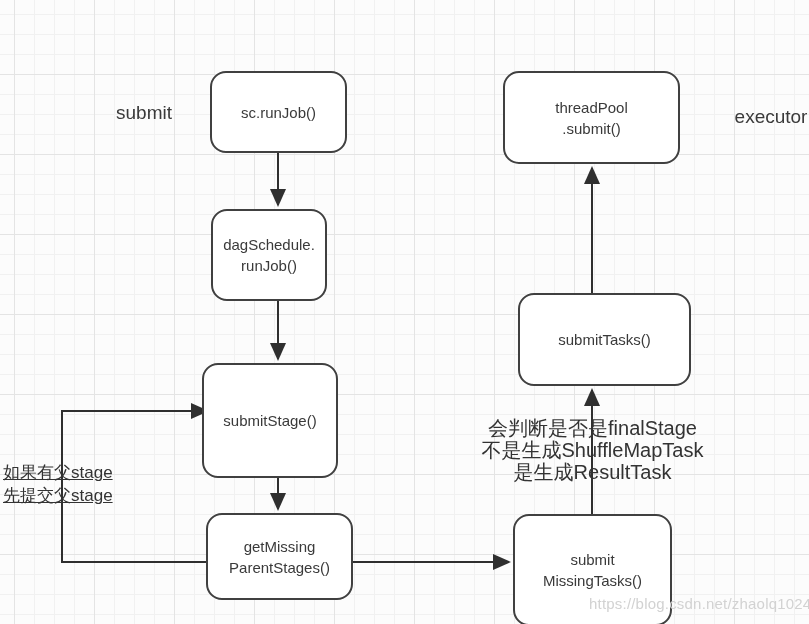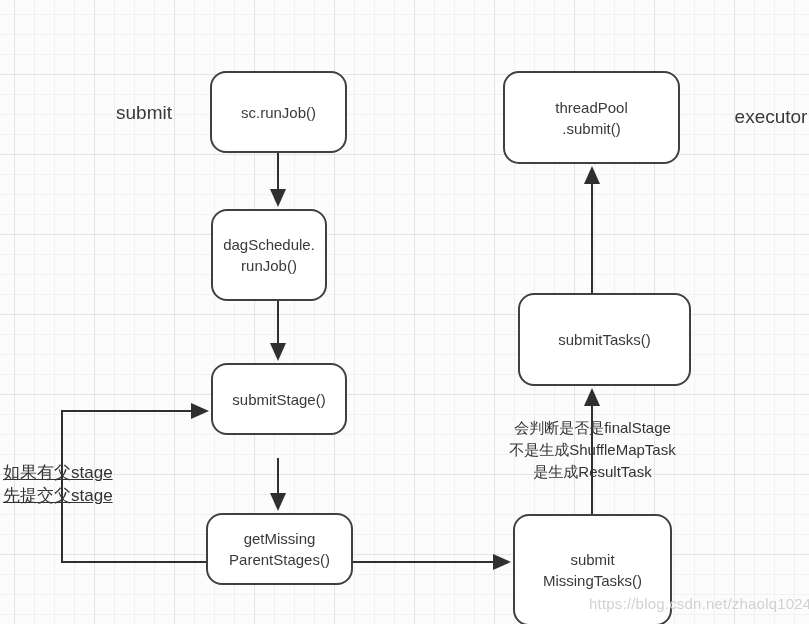--- a/index.html
+++ b/index.html
@@ -65,41 +65,41 @@
     width: 150px;
     font-size: 17px;
     line-height: 23px;
     text-align: left;
     text-decoration: underline;
   }
   .note-right {
     left: 470px;
     top: 417px;
     width: 245px;
-    font-size: 15px;
+    font-size: 20px;
     line-height: 22px;
     text-align: center;
   }
   .watermark {
     position: absolute;
     z-index: 4;
     left: 567px;
     top: 595px;
     width: 240px;
     font-size: 15px;
     color: #d2d2d2;
     letter-spacing: 0.2px;
     white-space: nowrap;
     margin-left: 22px;
   }
   
   #n-sc          { left: 210px; top: 71px;  width: 137px; height: 82px; }
   #n-dag         { left: 211px; top: 209px; width: 116px; height: 92px; }
-  #n-substage    { left: 211px; top: 363px; width: 136px; height: 72px; }
-  #n-getmissing  { left: 206px; top: 513px; width: 147px; height: 72px; }
+  #n-substage    { left: 202px; top: 363px; width: 136px; height: 115px; }
+  #n-getmissing  { left: 206px; top: 513px; width: 147px; height: 87px; }
   #n-submissing  { left: 513px; top: 514px; width: 159px; height: 112px; }
   #n-subtasks    { left: 506px; top: 293px; width: 173px; height: 93px; margin-left: 12px; }
   #n-threadpool  { left: 503px; top: 71px;  width: 177px; height: 93px; }
   #lbl-driver    { left: 99px;  top: 102px; width: 90px; }
   #lbl-executor  { left: 726px; top: 106px; width: 90px; }
 </style>
 </head>
 <body>
 
 <div class="canvas">

